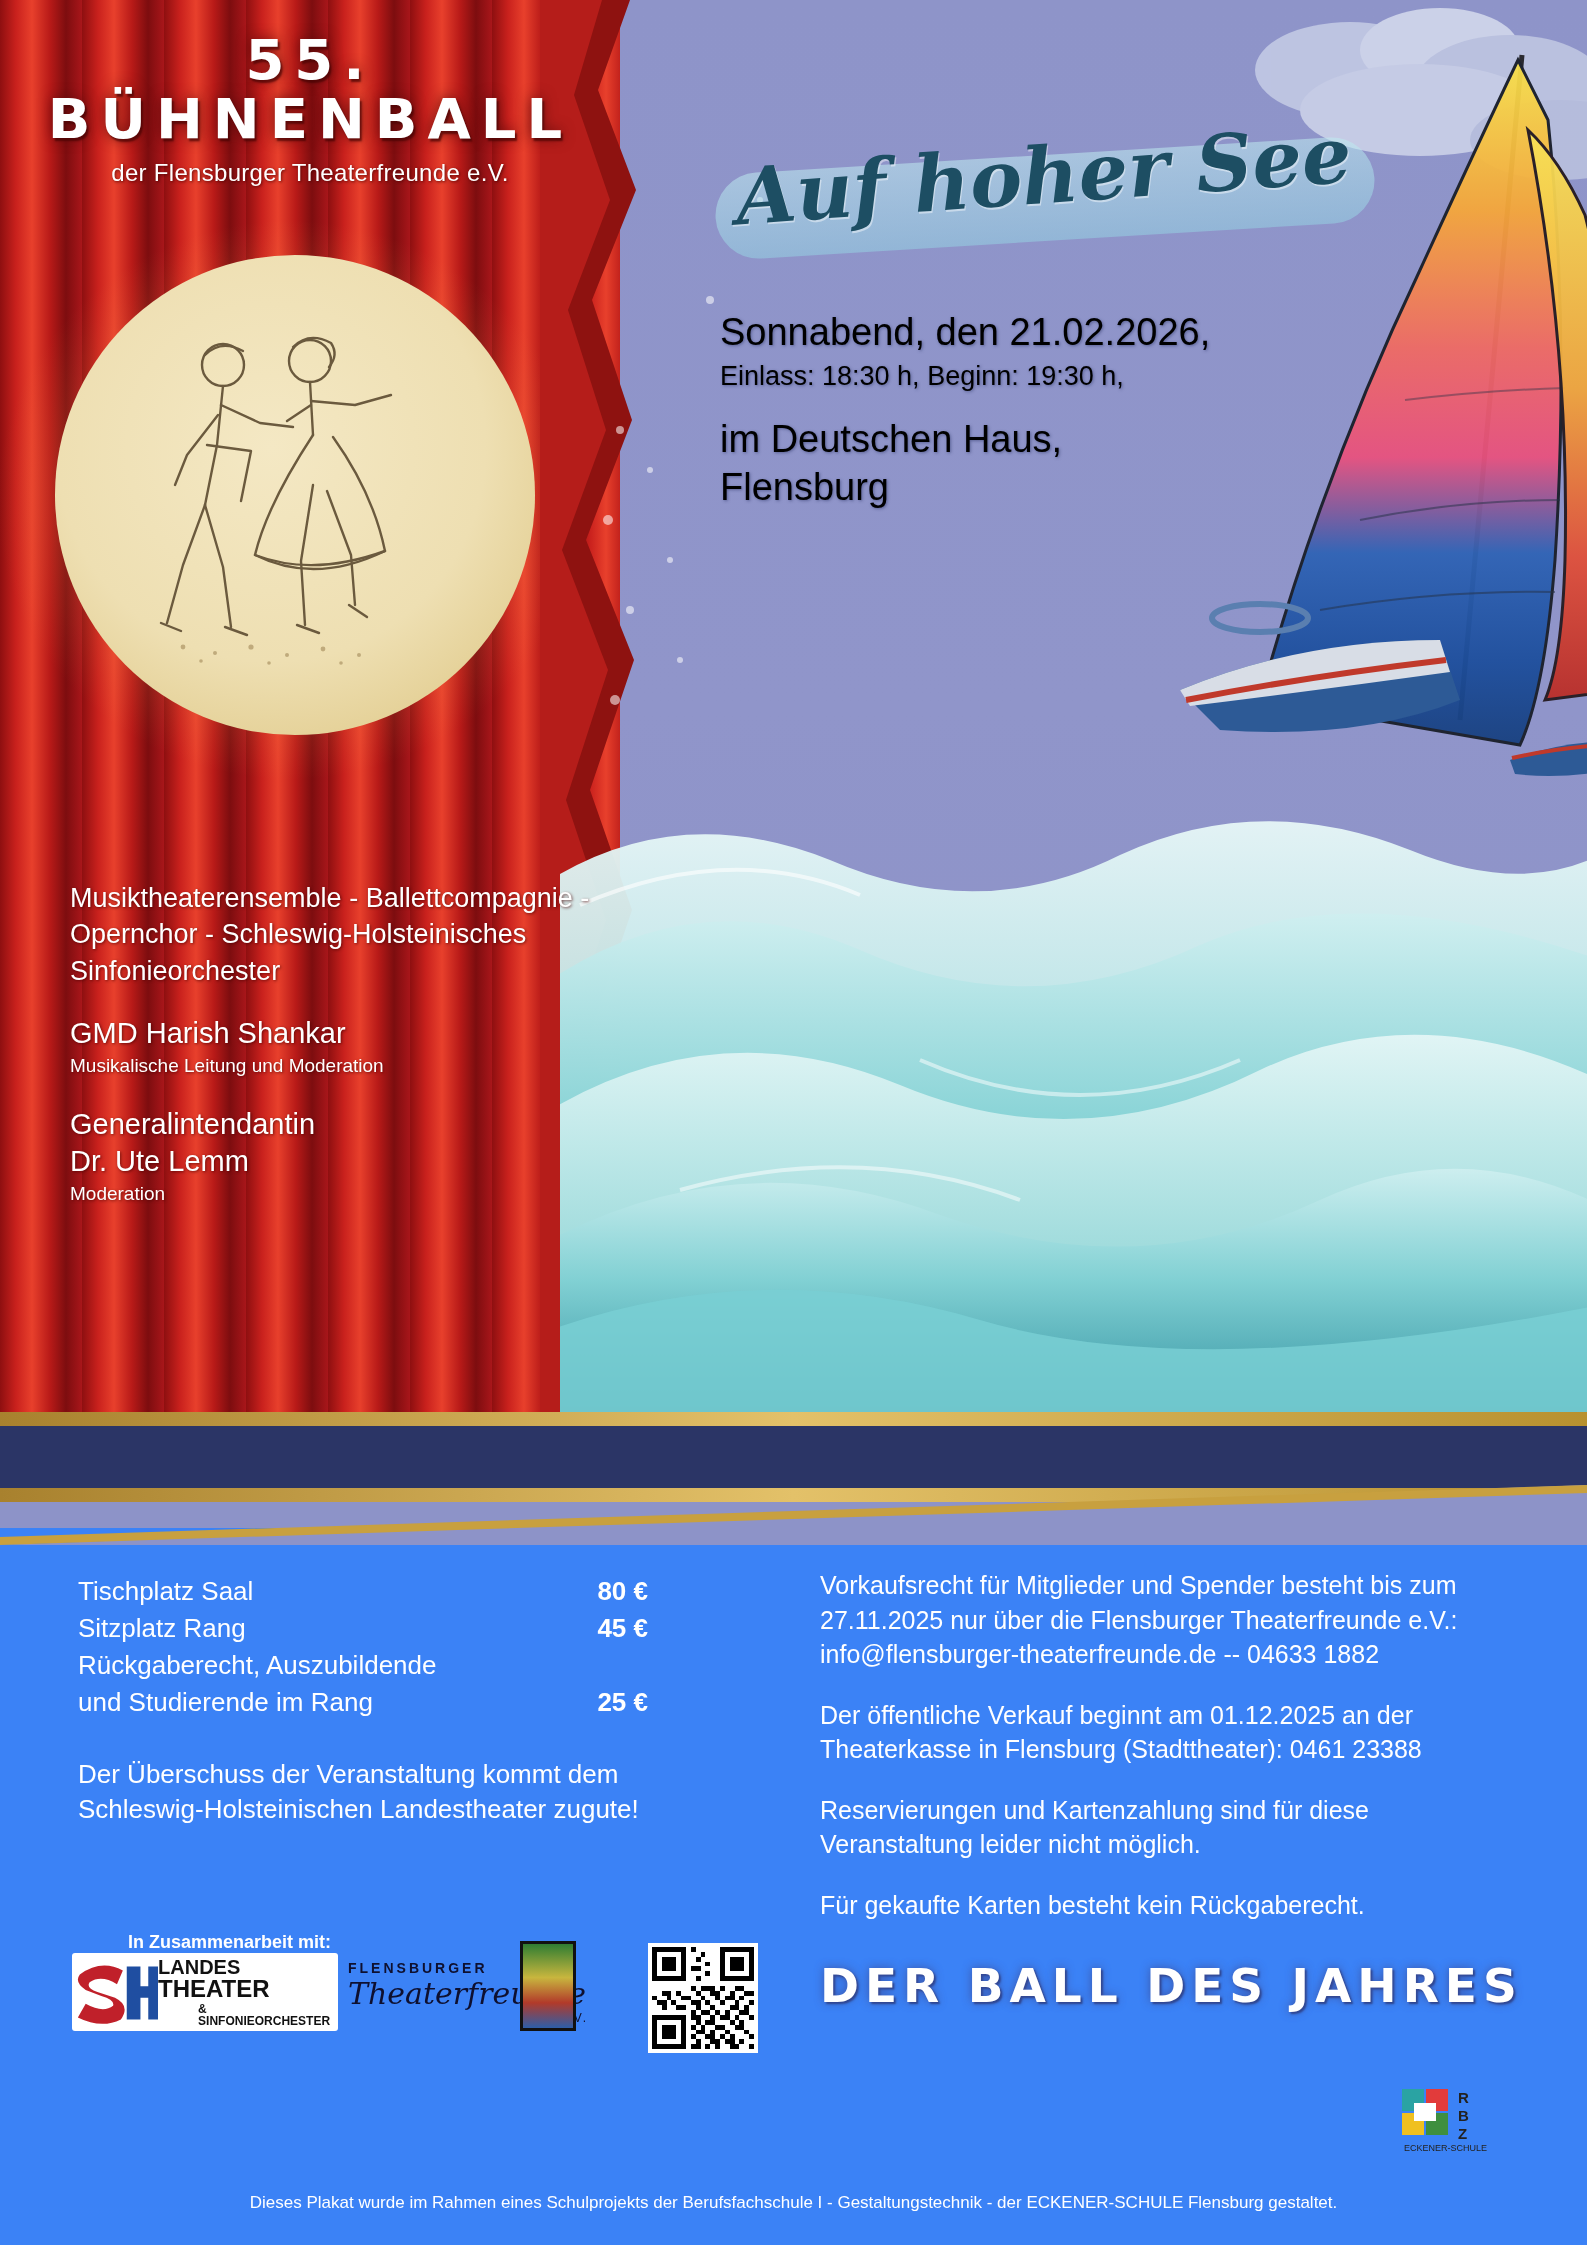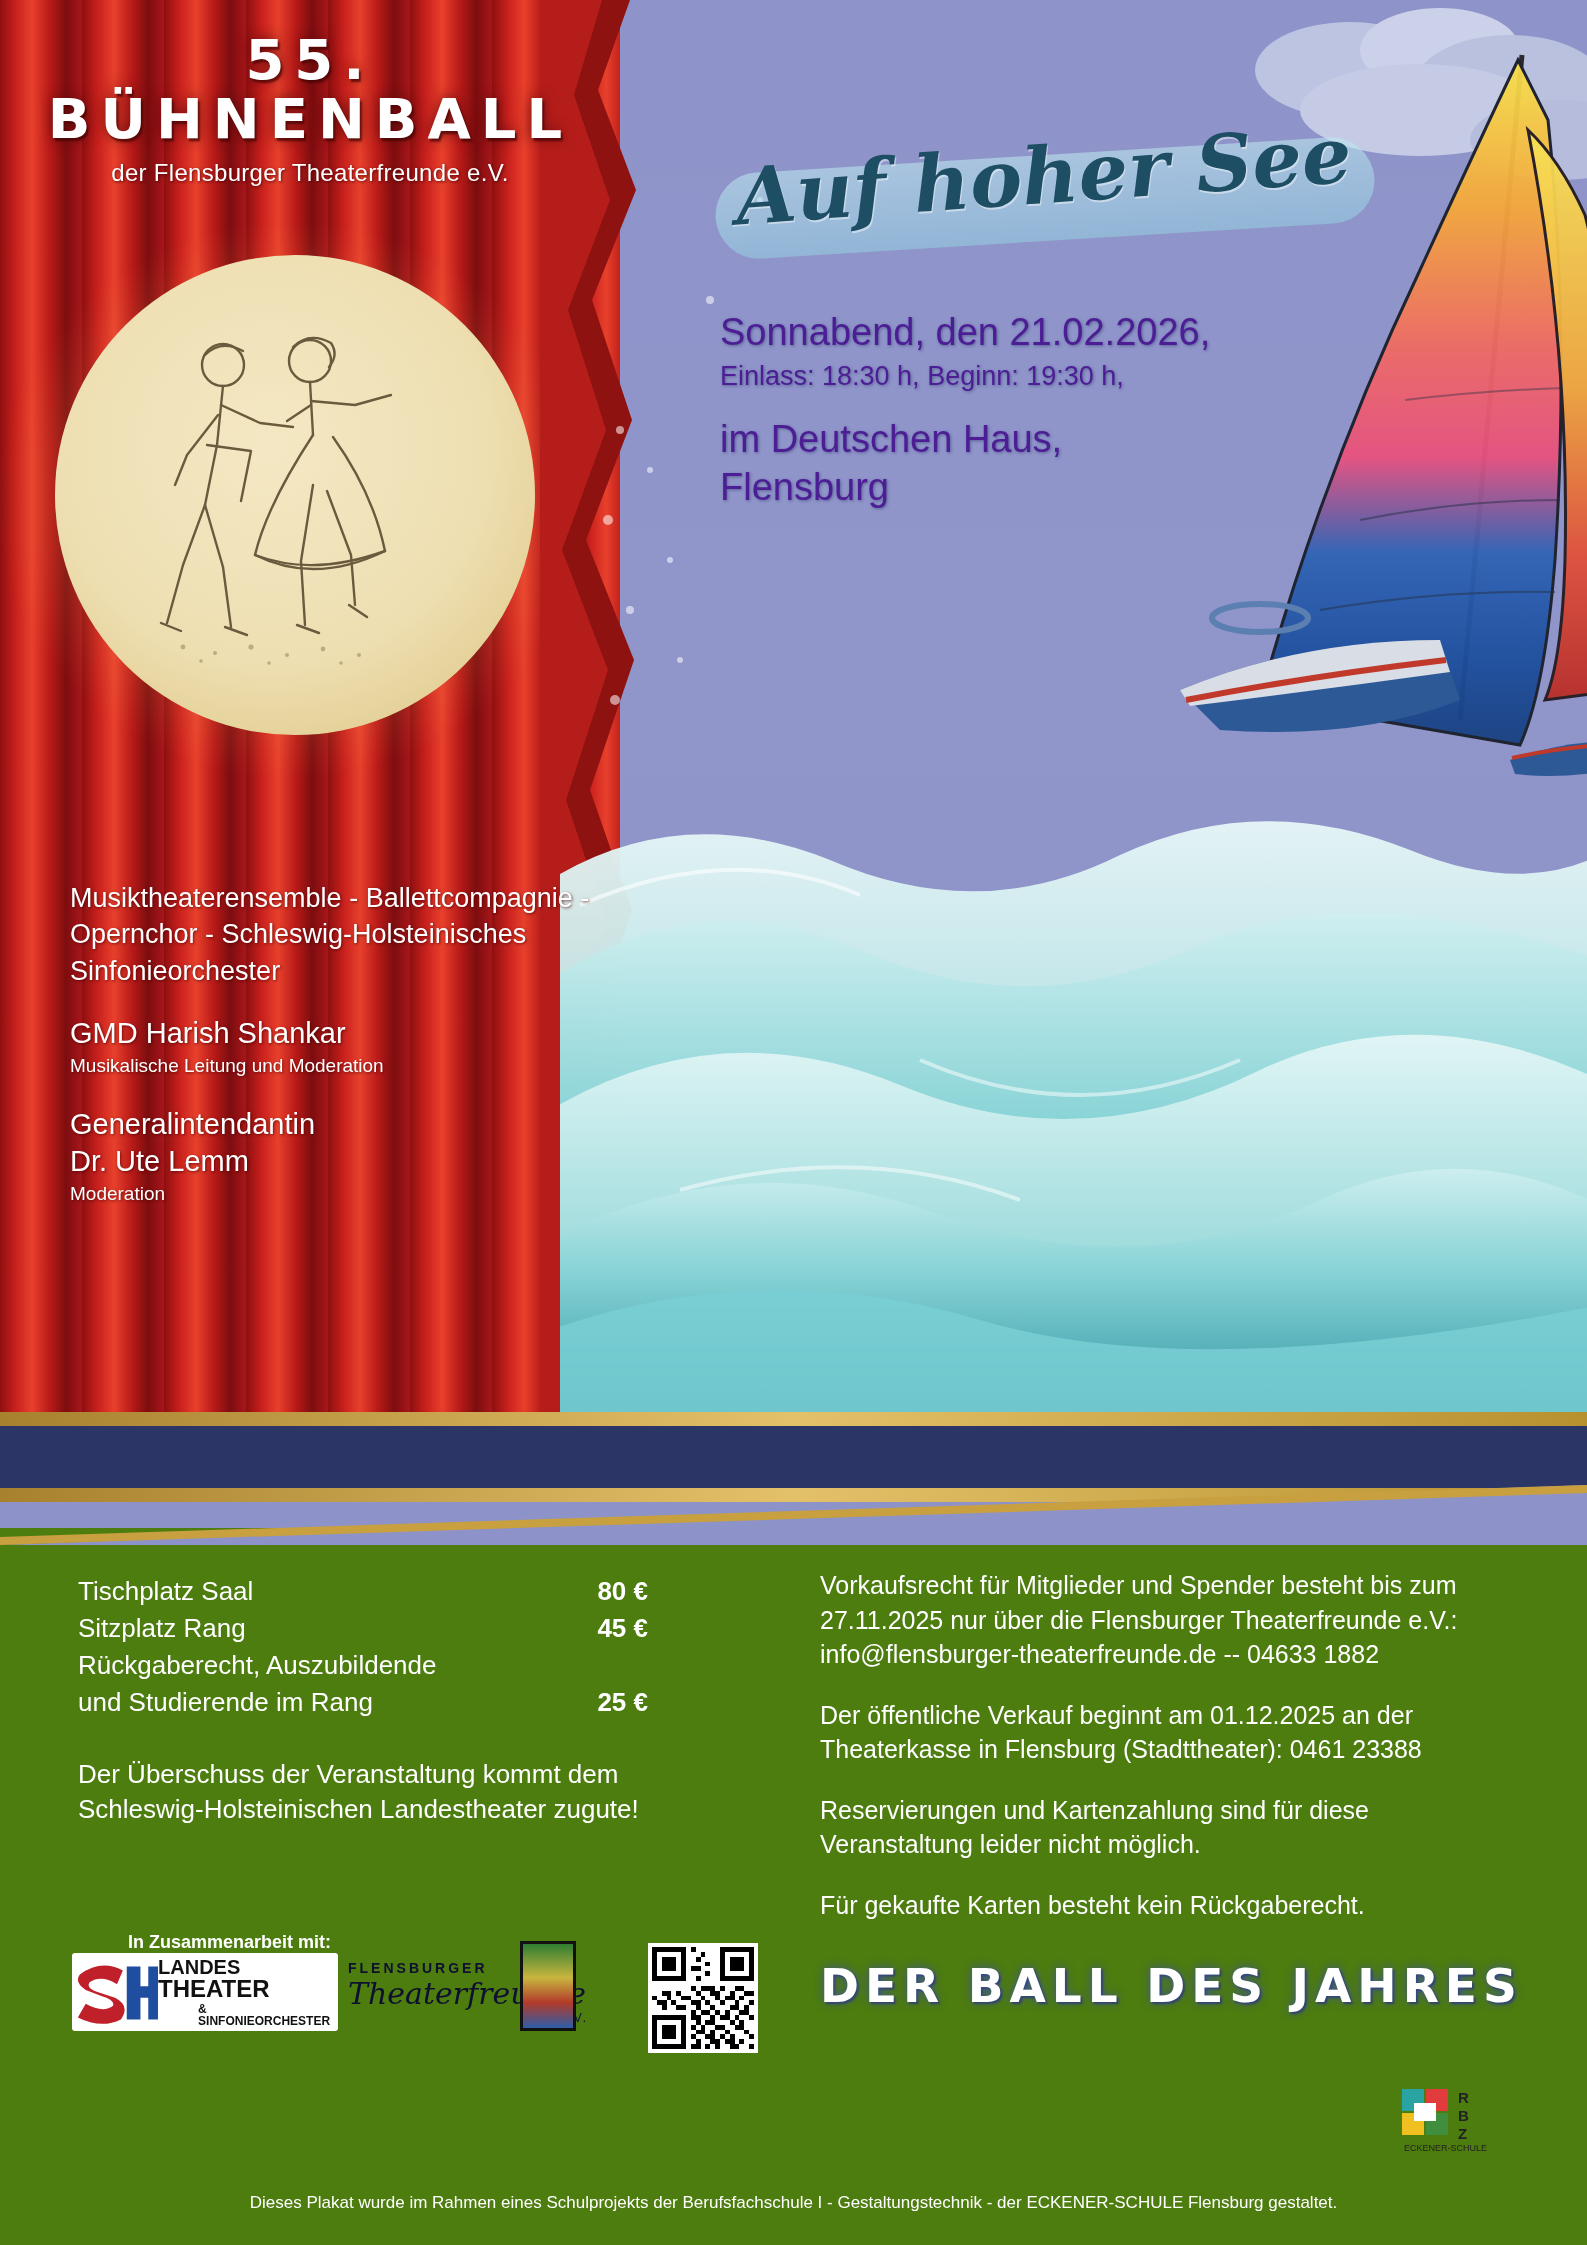--- a/index.html
+++ b/index.html
@@ -125,21 +125,21 @@
     width: 660px; height: 86px;
     background: linear-gradient(180deg, rgba(190,235,240,0.55), rgba(150,215,228,0.5));
     transform: rotate(-3.5deg);
     border-radius: 45px;
     z-index: 6;
   }
   .date-block {
     position: absolute;
     left: 720px; top: 310px;
     width: 640px;
-    color: #4c1d95;
+    color: #000000;
     z-index: 8;
     text-shadow: 1px 1px 3px rgba(40,50,100,0.5);
   }
   .date-main { font-size: 38px; line-height: 1.2; }
   .date-sub  { font-size: 27px; line-height: 1.5; }
   .date-venue { margin-top: 20px; font-size: 38px; line-height: 1.25; }
 
   
   .art { position: absolute; left: 560px; top: 0; width: 1027px; height: 1418px; z-index: 4; }
 
@@ -147,21 +147,21 @@
   .band-gold1 { position: absolute; left: 0; top: 1412px; width: 1587px; height: 14px; background: linear-gradient(90deg,#a8812e,#e3c169,#b8912f); z-index: 9; }
   .band-navy  { position: absolute; left: 0; top: 1426px; width: 1587px; height: 62px; background: #2b3566; z-index: 9; }
   .band-gold2 { position: absolute; left: 0; top: 1488px; width: 1587px; height: 14px; background: linear-gradient(90deg,#a8812e,#e3c169,#b8912f); z-index: 9; }
   .band-slant { position: absolute; left: 0; top: 1485px; width: 1587px; height: 60px; z-index: 10; }
 
   
   .poster-bottom {
     position: absolute;
     left: 0; top: 1528px;
     width: 1587px; height: 717px;
-    background: #4d7c0f;
+    background: #3b82f6;
     z-index: 8;
   }
 
   .prices {
     position: absolute;
     left: 78px; top: 45px;
     width: 600px;
     color: #ffffff;
   }
   .price-row { display: flex; justify-content: space-between; font-size: 26px; line-height: 1.42; }

